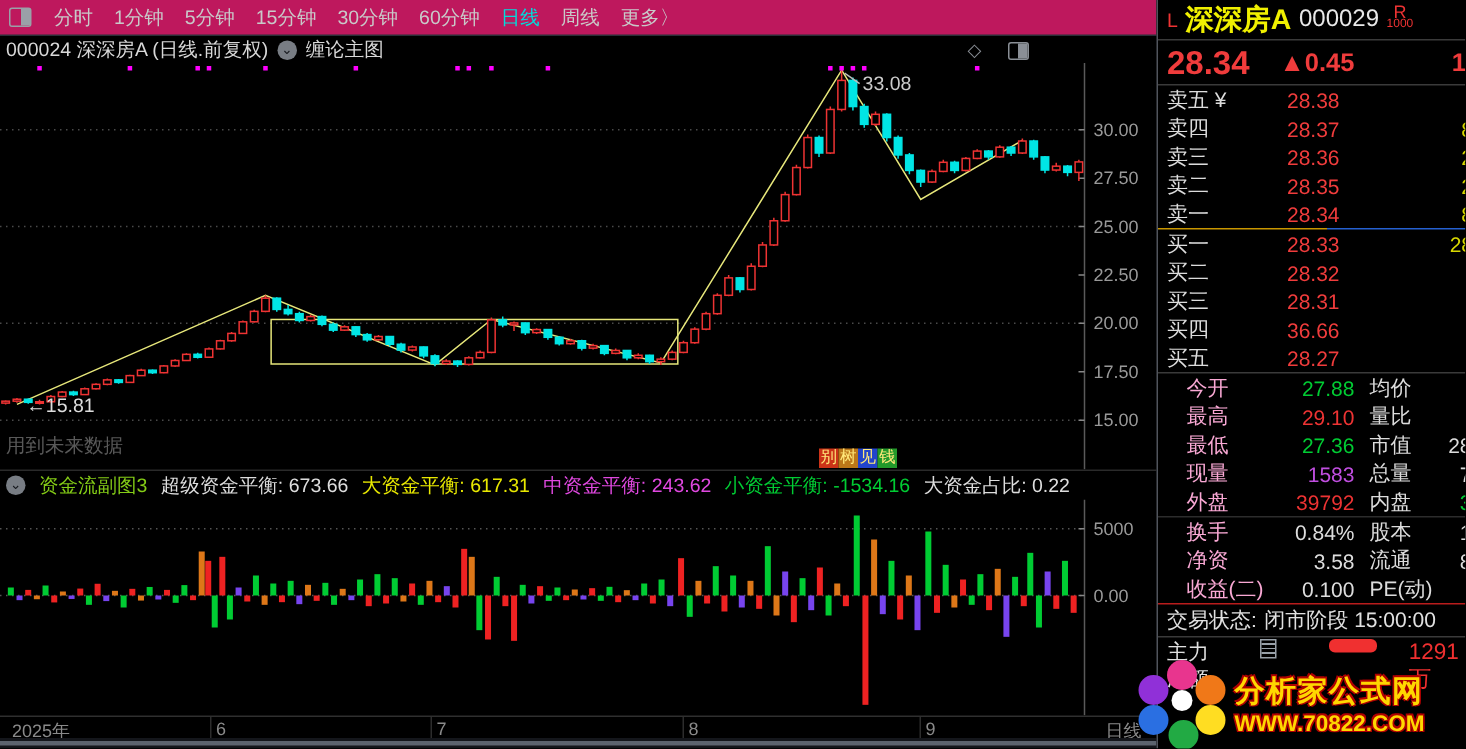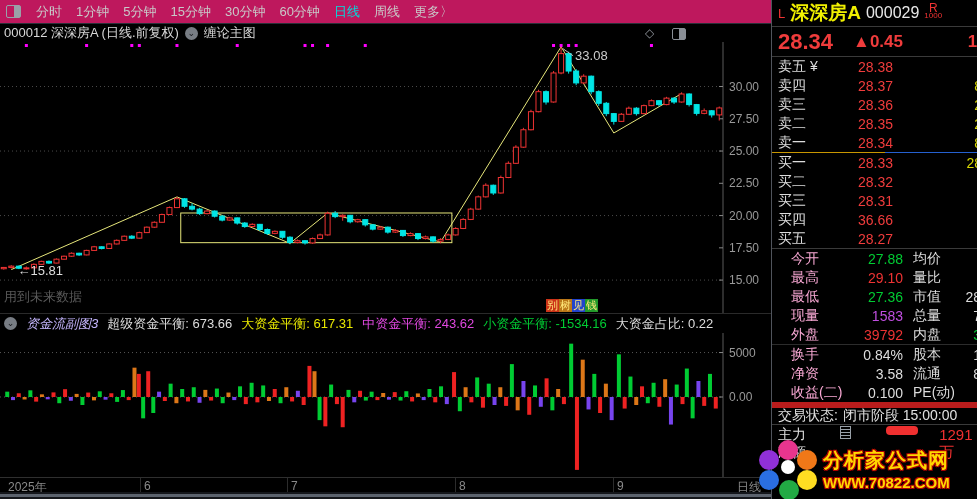--- a/index.html
+++ b/index.html
@@ -62,21 +62,21 @@
   .ll{margin-left:6px;width:54px;color:#dcdcdc;white-space:nowrap}
   .lp{color:#f03c3c;margin-left:26px}
   .lvv{position:absolute;right:-5px;color:#d8d800}
   .info{position:absolute;top:249px;left:0;right:0}
   .inforow{position:relative;height:19px;font-size:14px;display:flex;align-items:center}
   .inforow.bline{border-bottom:1px solid #2c2c2c}
   .il{margin-left:19px;width:60px;color:#f9a8d4;white-space:nowrap}
   .iv{width:52px;text-align:right;white-space:nowrap}
   .il2{margin-left:10px;color:#dcdcdc;white-space:nowrap}
   .iv2{position:absolute;right:-4px;white-space:nowrap}
-  .status{position:absolute;top:402px;left:0;right:0;height:23px;border-top:6px solid #b91c1c;
+  .status{position:absolute;top:402px;left:0;right:0;height:23px;border-top:1px solid #b91c1c;
           border-bottom:1px solid #3a3a3a;display:flex;align-items:center;font-size:14px;color:#e0e0e0;
           padding-left:6px;gap:5px;box-sizing:border-box}
   .netrow{position:absolute;top:426px;left:0;right:0;height:22px;display:flex;align-items:flex-start;
           font-size:14px;color:#e0e0e0;padding-left:6px;gap:21px}
   .neticon{width:11px;height:11px;border:1px solid #98a0a8;
            background:repeating-linear-gradient(180deg,transparent 0 2px,#98a0a8 2px 3px)}
   .netbar{width:44px;height:9px;background:#f03030;border-radius:4px;margin-left:14px}
   .netval{margin-left:auto;margin-right:2px;color:#f03030;font-size:15px}
   
   .watermark{position:absolute;left:757px;top:438px;width:220px;height:61px;display:flex;align-items:center}
@@ -101,21 +101,21 @@
       <span class="tbi">15分钟</span>
       <span class="tbi">30分钟</span>
       <span class="tbi">60分钟</span>
       <span class="tbi act">日线</span>
       <span class="tbi">周线</span>
       <span class="tbi">更多〉</span>
     </div>
 </div>
 
 <div class="chart-header">
-  <span>000012 深深房A (日线.前复权)</span>
+  <span>000024 深深房A (日线.前复权)</span>
   <span class="circ">⌄</span>
   <span>缠论主图</span>
   <span class="hicon" style="left:645px">◇</span>
   <span class="hsq" style="left:672px"></span>
 </div>
 
 <div class="main-chart">
   <svg id="mainsvg" width="771" height="271">
       <line x1="723" y1="0" x2="723" y2="271" stroke="#5a5a5a"></line>
       <line x1="0" y1="44.5214285714286" x2="723" y2="44.5214285714286" stroke="#4a4a4a" stroke-dasharray="1 3"></line>
@@ -354,21 +354,21 @@
       <span class="bch" style="background: rgb(204, 51, 24);">别</span>
       <span class="bch" style="background: rgb(187, 119, 24);">树</span>
       <span class="bch" style="background: rgb(34, 68, 204);">见</span>
       <span class="bch" style="background: rgb(34, 153, 42);">钱</span>
     </div>
 </div>
 
 <div class="sub-header">
   <span class="circ">⌄</span>
   <span id="subhdr" style="display:flex;gap:9px">
-      <span class="shp" style="color: #c4b5fd; font-style: italic;">资金流副图3</span>
+      <span class="shp" style="color: #84cc16;">资金流副图3</span>
       <span class="shp" style="color: rgb(221, 221, 221);">超级资金平衡: 673.66</span>
       <span class="shp" style="color: rgb(232, 232, 0);">大资金平衡: 617.31</span>
       <span class="shp" style="color: rgb(224, 72, 224);">中资金平衡: 243.62</span>
       <span class="shp" style="color: rgb(0, 204, 51);">小资金平衡: -1534.16</span>
       <span class="shp" style="color: rgb(221, 221, 221);">大资金占比: 0.22</span>
     </span>
 </div>
 <div class="sub-chart">
   <svg id="subsvg" width="771" height="144">
       <line x1="723" y1="0" x2="723" y2="144" stroke="#5a5a5a"></line>

